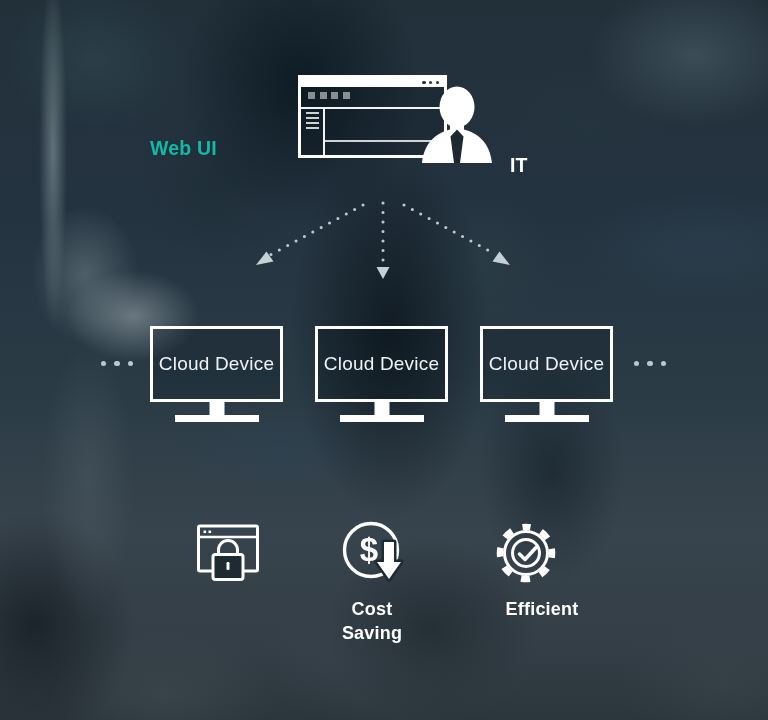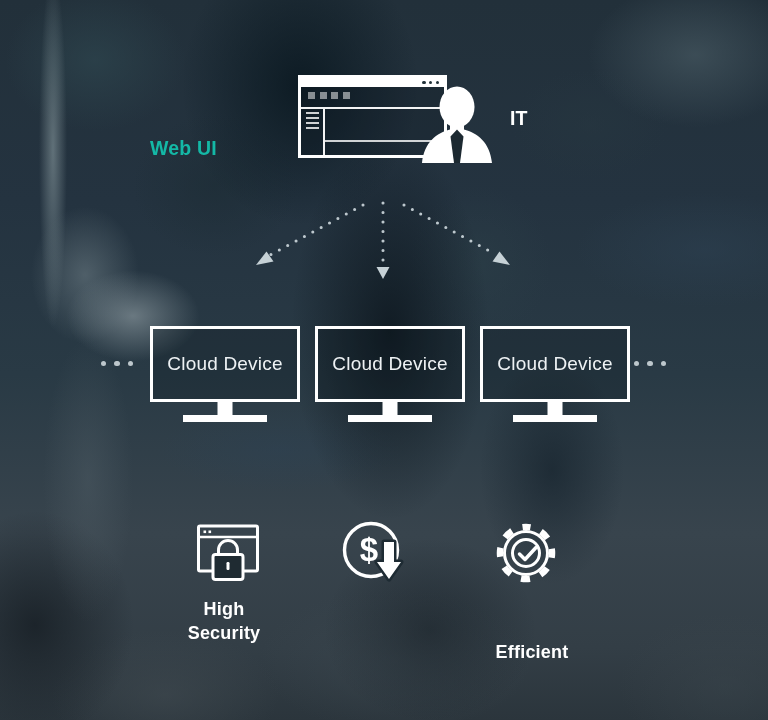--- a/index.html
+++ b/index.html
@@ -51,46 +51,46 @@
   .bw-line1{position:absolute;top:29px;left:0;right:0;height:2px;background:rgba(255,255,255,.95);}
   .bw-side{position:absolute;top:31px;bottom:0;left:22px;width:2px;background:rgba(255,255,255,.95);}
   .bw-burger{position:absolute;top:34px;left:5px;}
   .bw-burger span{display:block;width:13px;height:2px;margin-bottom:3px;background:rgba(255,255,255,.8);}
   .bw-line2{position:absolute;top:62px;left:24px;right:0;height:2px;background:rgba(255,255,255,.8);}
   .admin-svg{position:absolute;left:417px;top:85px;}
   .admin-label{
     position:absolute;left:510px;top:106px;font-size:19.5px;font-weight:700;
     line-height:25px;color:#fff;letter-spacing:.2px;
   }
-  .admin-label span{display:block;}
+  .admin-label span{display:block;margin-top:47px;}
   
   .arrows-svg{position:absolute;left:230px;top:195px;}
   
   .monitor{
-    position:absolute;top:326px;width:150px;height:76px;box-sizing:border-box;
+    position:absolute;top:326px;width:133px;height:76px;box-sizing:border-box;
     border:3px solid #fff;background:rgba(6,14,20,.2);
     display:flex;align-items:center;justify-content:center;
   }
   .monitor .m-neck{position:absolute;left:50%;bottom:-16px;transform:translateX(-50%);width:15px;height:16px;background:#fff;}
   .monitor .m-base{position:absolute;left:50%;bottom:-23px;transform:translateX(-50%);width:84px;height:7px;background:#fff;}
   .m-label{font-size:19px;font-weight:400;color:#eef2f4;letter-spacing:.2px;}
   .mon-1{left:150px;} .mon-2{left:315px;} .mon-3{left:480px;}
   .ellipsis{position:absolute;top:361px;display:flex;gap:8px;}
   .ellipsis span{width:5.4px;height:5.4px;border-radius:50%;background:#bdc7cc;}
   .ellipsis-left{left:101px;} .ellipsis-right{left:634px;}
   
   .feat-icon{position:absolute;}
   .feat-label{
     position:absolute;top:597px;text-align:center;color:#fff;
     font-size:18px;font-weight:700;line-height:24px;letter-spacing:.2px;
   }
   .feat-label span{display:block;}
   .fl-security{left:154px;width:140px;}
   .fl-cost{left:302px;width:140px;}
-  .fl-mgmt{left:452px;width:160px;margin-top:43px;}
+  .fl-mgmt{left:462px;width:160px;}
 </style>
 </head>
 <body>
 
 <div class="stage">
 
   <div class="bg"></div>
 
   <div class="webui-label txt">Web UI</div>
 
@@ -185,21 +185,21 @@
     <path d="M42,23 L52,23 L52,43 L59,43 L47,60 L35,43 L42,43 Z" fill="#ffffff" stroke="#1e2b33" stroke-width="5" stroke-linejoin="round" paint-order="stroke"></path>
   </svg>
 
   <svg class="feat-icon" style="left:494px;top:521px" width="64" height="65" viewBox="0 0 64 65">
     <circle cx="32" cy="32" r="26" fill="none" stroke="#ffffff" stroke-width="6.5" stroke-dasharray="9.2 11.22" stroke-dashoffset="4.6" transform="rotate(-90 32 32)"></circle>
     <circle cx="32" cy="32" r="21.5" fill="none" stroke="#ffffff" stroke-width="3"></circle>
     <circle cx="32" cy="32" r="13.5" fill="none" stroke="#ffffff" stroke-width="3"></circle>
     <path d="M25.5,33 L31,38.5 L42,26.5" fill="none" stroke="#ffffff" stroke-width="3.5" stroke-linecap="round" stroke-linejoin="round"></path>
   </svg>
 
-  <div class="feat-label fl-security">
-    <span>High</span>
-    <span>Security</span>
+  <div class="feat-label fl-cost">
+    <span>Cost</span>
+    <span>Saving</span>
   </div>
   <div class="feat-label fl-mgmt">
     <span>Efficient</span>
   </div>
 
 </div>
 
 </body></html>

